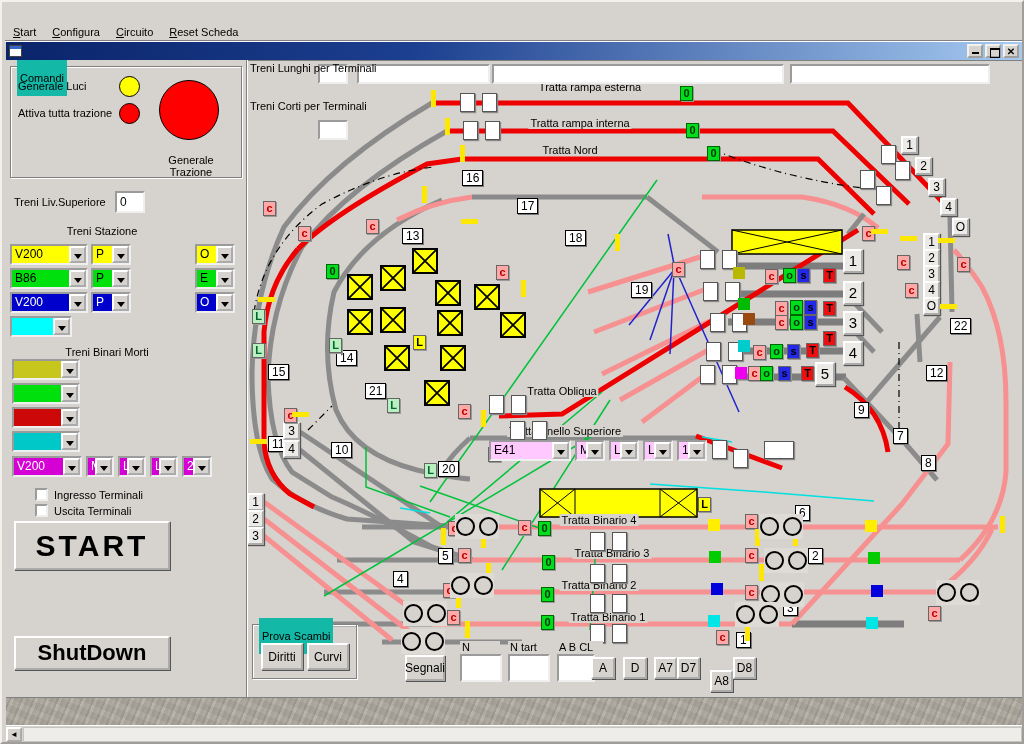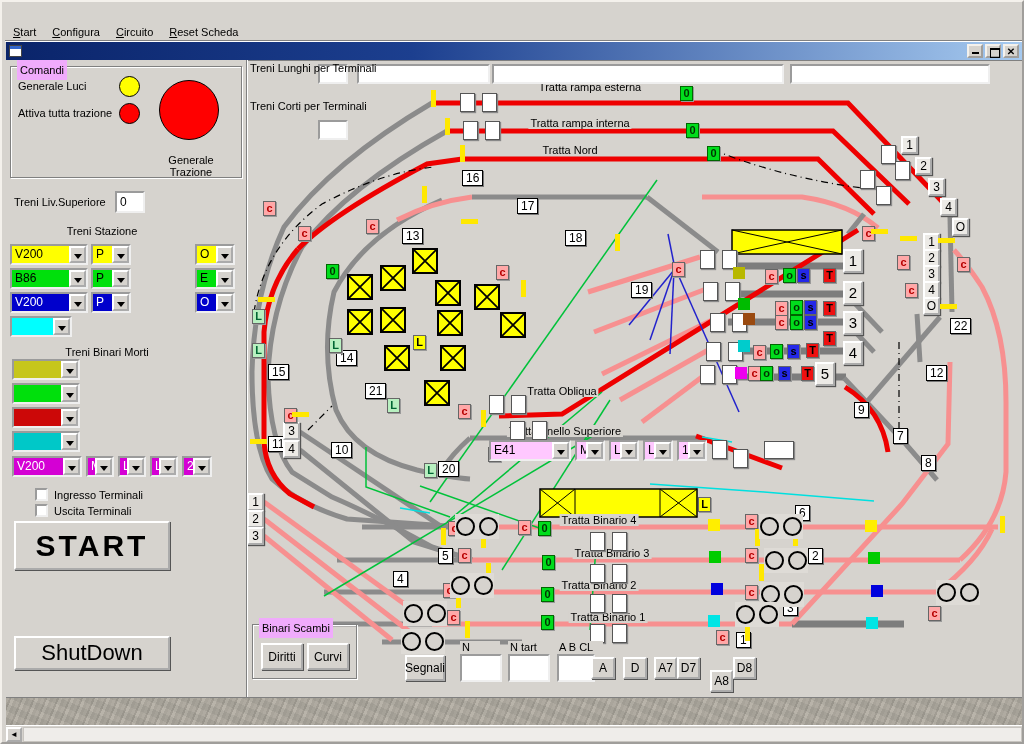--- a/index.html
+++ b/index.html
@@ -65,21 +65,21 @@
   .circ{width:19px;height:19px;border:2px solid #000;border-radius:50%;background:#d6d3ce;}
   .xsq{width:26px;height:26px;background:#ffff00;border:2px solid #000;}
   .xsq svg{display:block;width:100%;height:100%;}
   .colsq{width:12px;height:12px;}
   .tname{background:#d6d3ce;padding:0 2px;font-size:11px;white-space:nowrap;}
   .tinput{background:#fff;border:2px inset #efefef;height:20px;}
 
   .lpanel{position:absolute;left:4px;top:58px;width:241px;height:637px;background:#d6d3ce;
       border-right:1px solid #808080;box-shadow:1px 0 0 #fff;}
   .grpbox{position:absolute;border:1px solid #808080;box-shadow:inset 1px 1px 0 #fff, 1px 1px 0 #fff;}
-  .grptitle{position:absolute;top:-7px;left:6px;background:#f0abfc;padding:4px 3px;}
+  .grptitle{position:absolute;top:-7px;left:6px;background:#14b8a6;padding:12px 3px;}
   .lamp{border-radius:50%;border:1px solid #000;position:absolute;}
   .txt{position:absolute;white-space:nowrap;}
   .field{position:absolute;background:#fff;border:2px inset #efefef;font-family:"Liberation Sans",sans-serif;font-size:12px;padding:0 3px;}
   .combo{position:absolute;height:21px;border:2px inset #efefef;display:flex;background:#fff;}
   .combo .val{flex:1;font-size:12px;padding:1px 3px;overflow:hidden;white-space:nowrap;}
   .combo .arr{width:17px;background:#d6d3ce;border:2px outset #fff;position:relative;}
   .combo .arr:before{content:"";position:absolute;left:3px;top:6px;border:4px solid transparent;border-top:5px solid #000;}
   .row-y{background:#ffff00;} .row-g{background:#00e00c;} .row-b{background:#0000cc;color:#fff;}
   .row-c{background:#00ffff;} .row-m{background:#d400d4;color:#fff;}
   .row-ol{background:#c6c61c;} .row-dr{background:#cc0808;} .row-tc{background:#00c8c8;} .row-p{background:#ffc8ff;}
@@ -601,24 +601,24 @@
     <span class="val row-m">2</span>
       <span class="arr"></span>
   </div>
 
   <div class="chk" style="left:33px;top:486px;"></div>
   <div class="txt" style="left:52px;top:487px;">Ingresso Terminali</div>
   <div class="chk" style="left:33px;top:502px;"></div>
   <div class="txt" style="left:52px;top:503px;">Uscita Terminali</div>
 
   <div class="bigbtn" style="top:519px;height:49px;font-size:30px;font-weight:bold;letter-spacing:3px;">START</div>
-  <div class="bigbtn" style="top:634px;height:34px;font-size:22px;font-weight:normal;">ShutDown</div>
+  <div class="bigbtn" style="top:634px;height:34px;font-size:22px;font-weight:bold;">ShutDown</div>
 
   <div class="grpbox" style="left:250px;top:622px;width:105px;height:55px;">
-    <span class="grptitle">Binari Scambi</span>
+    <span class="grptitle">Prova Scambi</span>
   </div>
   <div class="wbtn" style="left:259px;top:641px;width:42px;height:27px;">Diritti</div>
   <div class="wbtn" style="left:305px;top:641px;width:42px;height:27px;">Curvi</div>
 
   <div class="wbtn" style="left:403px;top:653px;width:40px;height:26px;">Segnali</div>
   <div class="small-lab" style="left:458px;top:639px;width:40px;">N</div>
   <input class="field" style="left: 458px; top: 652px; width: 42px; height: 28px;" value="">
   <div class="small-lab" style="left:506px;top:639px;width:42px;">N tart</div>
   <input class="field" style="left: 506px; top: 652px; width: 42px; height: 28px;" value="">
   <div class="small-lab" style="left:555px;top:639px;width:46px;">A B CL</div>

